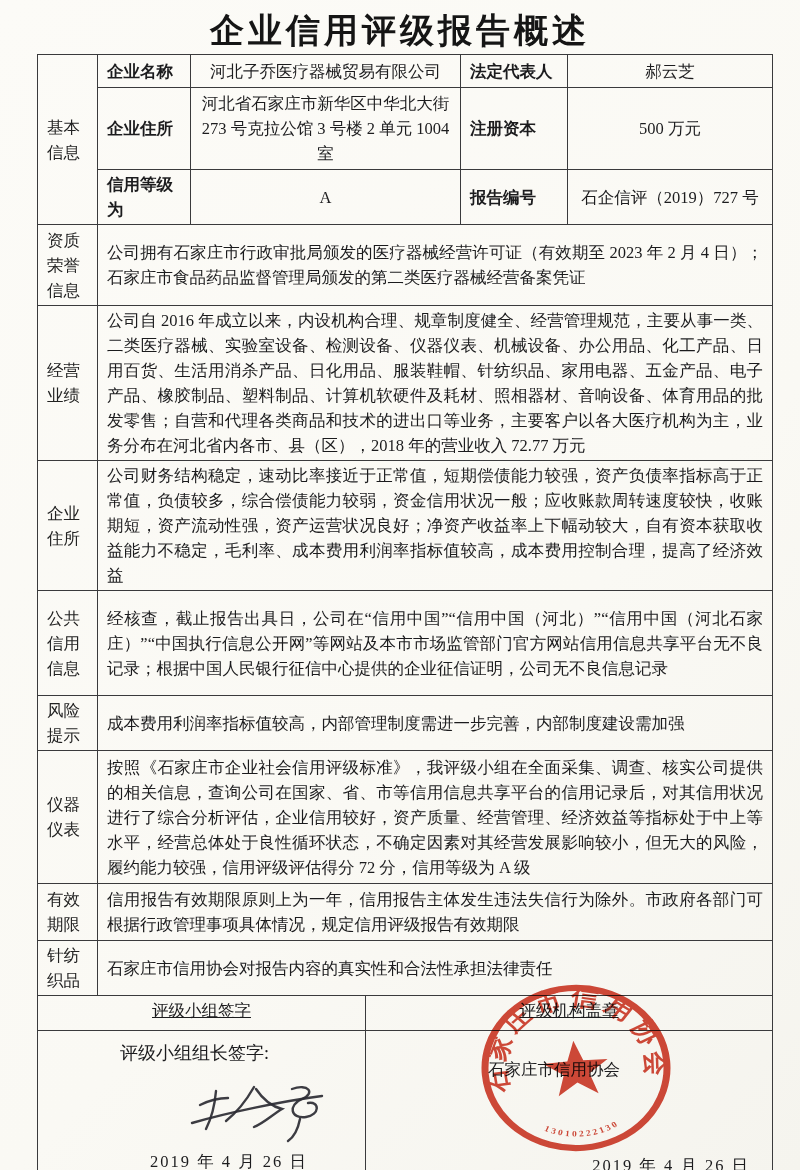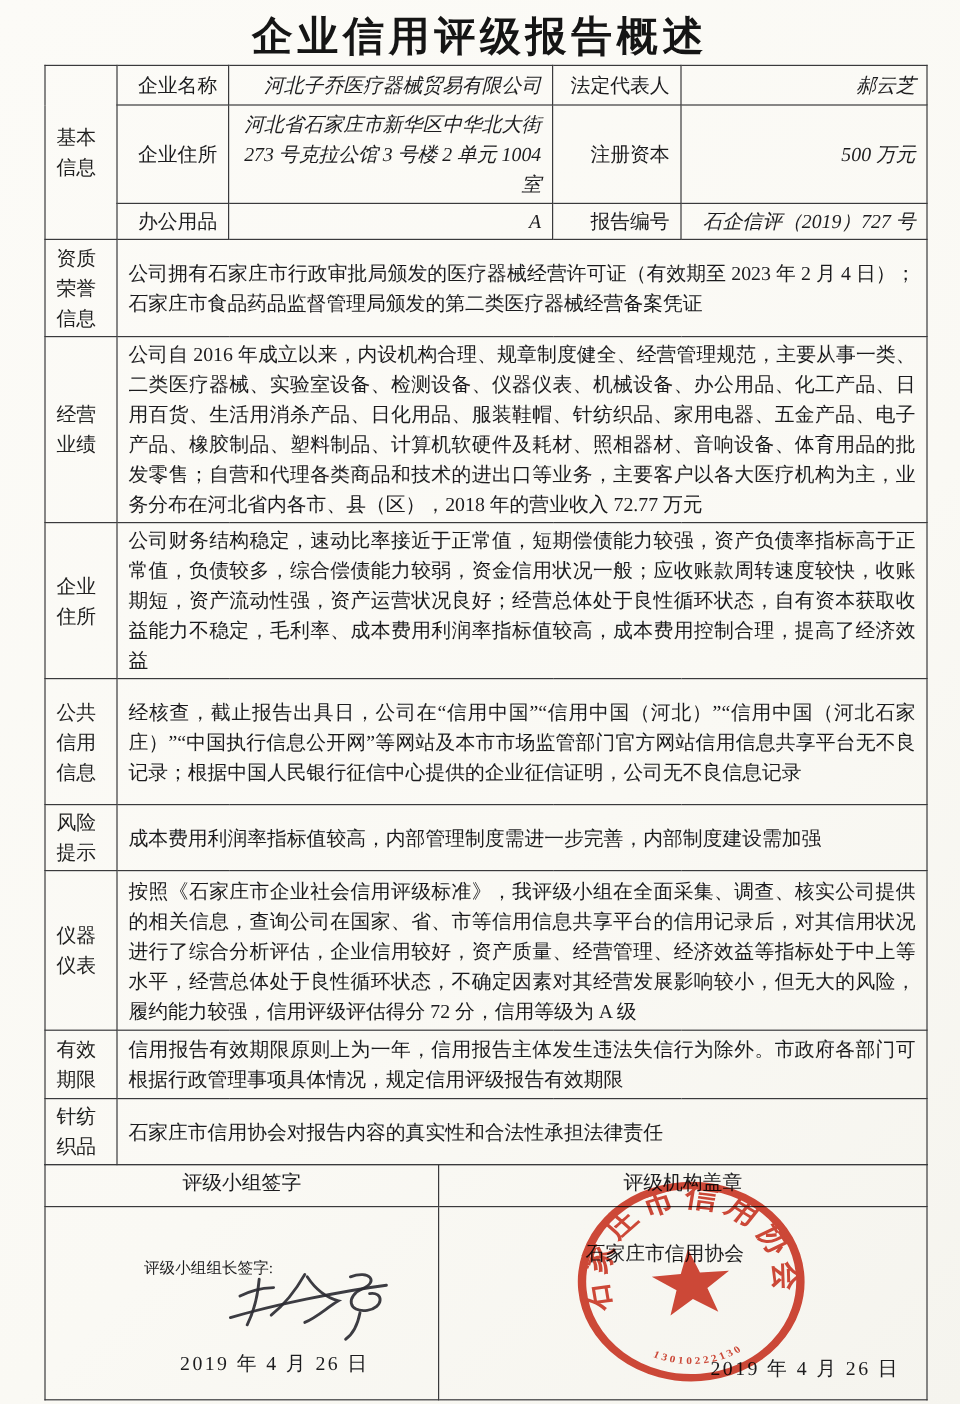--- a/index.html
+++ b/index.html
@@ -26,30 +26,30 @@
     border:1px solid #3a3a3c;
     font-size:16.5px;line-height:25px;
     vertical-align:middle;
     padding:2px 9px;
   }
   
   td.vlabel{
     width:60px;padding:2px 11px;
     word-break:break-all;line-height:26px;font-size:17px;color:#222;
   }
-  td.key{width:93px;text-align:right;padding-left:12px;}
-  td.val{text-align:right;font-style:italic;}
+  td.key{width:93px;text-align:left;padding-left:12px;font-weight:bold;}
+  td.val{text-align:center;}
   td.para{text-align:justify;padding:6px 12px;color:#1b1b1d;}
   .c2{width:93px;} .c3{width:270px;} .c4{width:107px;} .c5{width:205px;}
   table.signoff{margin-top:-1px;}
   table.signoff td{vertical-align:top;}
-  td.so-head{height:30px;text-align:center;vertical-align:middle;font-size:16.5px;}
+  td.so-head{height:30px;text-align:center;vertical-align:middle;font-size:16.5px;text-decoration:underline;}
   .colA{width:328px;} .colB{width:407px;}
   .left-cell{position:relative;height:156px;}
-  .sign-label{position:absolute;left:82px;top:38px;font-size:13px;}
+  .sign-label{position:absolute;left:82px;top:10px;font-size:18px;}
   .sig-svg{position:absolute;left:150px;top:48px;}
   .sign-date{position:absolute;left:0;right:0;top:118px;text-align:center;padding-left:55px;font-size:16.5px;letter-spacing:2px;}
   .right-cell{position:relative;height:156px;}
   .org-name{position:absolute;left:122px;top:26px;font-size:16.5px;}
   .org-date{position:absolute;right:22px;top:122px;font-size:16.5px;letter-spacing:2px;}
   .seal{
     position:absolute;left:476px;top:968px;width:200px;height:200px;
     transform:scaleY(.88) rotate(-5deg);transform-origin:center;
     mix-blend-mode:multiply;opacity:.92;pointer-events:none;
   }
@@ -79,36 +79,36 @@
       <td class="key">法定代表人</td>
       <td class="val">郝云芝</td>
     </tr>
     <tr style="height:82px">
       <td class="key">企业住所</td>
       <td class="val">河北省石家庄市新华区中华北大街 273 号克拉公馆 3 号楼 2 单元 1004 室</td>
       <td class="key">注册资本</td>
       <td class="val">500 万元</td>
     </tr>
     <tr style="height:30px">
-      <td class="key">办公用品</td>
+      <td class="key">信用等级为</td>
       <td class="val">A</td>
       <td class="key">报告编号</td>
       <td class="val">石企信评（2019）727 号</td>
     </tr>
     <tr style="height:81px">
       <td class="vlabel">资质荣誉信息</td>
       <td class="para" colspan="4">公司拥有石家庄市行政审批局颁发的医疗器械经营许可证（有效期至 2023 年 2 月 4 日）；石家庄市食品药品监督管理局颁发的第二类医疗器械经营备案凭证</td>
     </tr>
     <tr style="height:149px">
       <td class="vlabel">经营业绩</td>
       <td class="para" colspan="4">公司自 2016 年成立以来，内设机构合理、规章制度健全、经营管理规范，主要从事一类、二类医疗器械、实验室设备、检测设备、仪器仪表、机械设备、办公用品、化工产品、日用百货、生活用消杀产品、日化用品、服装鞋帽、针纺织品、家用电器、五金产品、电子产品、橡胶制品、塑料制品、计算机软硬件及耗材、照相器材、音响设备、体育用品的批发零售；自营和代理各类商品和技术的进出口等业务，主要客户以各大医疗机构为主，业务分布在河北省内各市、县（区），2018 年的营业收入 72.77 万元</td>
     </tr>
     <tr style="height:125px">
       <td class="vlabel">企业住所</td>
-      <td class="para" colspan="4">公司财务结构稳定，速动比率接近于正常值，短期偿债能力较强，资产负债率指标高于正常值，负债较多，综合偿债能力较弱，资金信用状况一般；应收账款周转速度较快，收账期短，资产流动性强，资产运营状况良好；经营总体处于良性循环状态，自有资本获取收益能力不稳定，毛利率、成本费用利润率指标值较高，成本费用控制合理，提高了经济效益</td>
+      <td class="para" colspan="4">公司财务结构稳定，速动比率接近于正常值，短期偿债能力较强，资产负债率指标高于正常值，负债较多，综合偿债能力较弱，资金信用状况一般；应收账款周转速度较快，收账期短，资产流动性强，资产运营状况良好；净资产收益率上下幅动较大，自有资本获取收益能力不稳定，毛利率、成本费用利润率指标值较高，成本费用控制合理，提高了经济效益</td>
     </tr>
     <tr style="height:105px">
       <td class="vlabel">公共信用信息</td>
       <td class="para" colspan="4">经核查，截止报告出具日，公司在“信用中国”“信用中国（河北）”“信用中国（河北石家庄）”“中国执行信息公开网”等网站及本市市场监管部门官方网站信用信息共享平台无不良记录；根据中国人民银行征信中心提供的企业征信证明，公司无不良信息记录</td>
     </tr>
     <tr style="height:53px">
       <td class="vlabel">风险提示</td>
       <td class="para" colspan="4">成本费用利润率指标值较高，内部管理制度需进一步完善，内部制度建设需加强</td>
     </tr>
     <tr style="height:133px">

